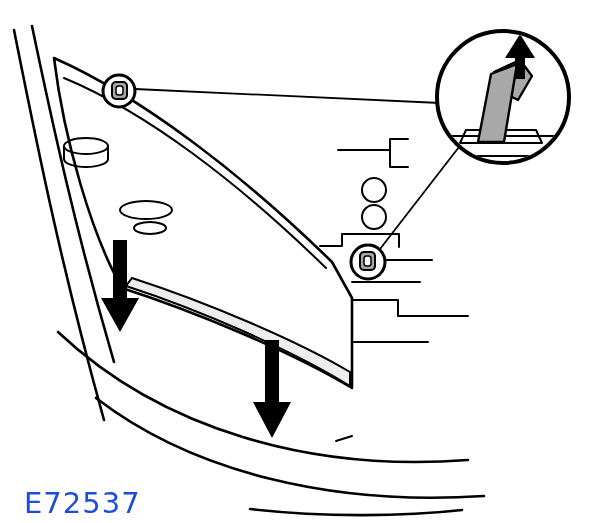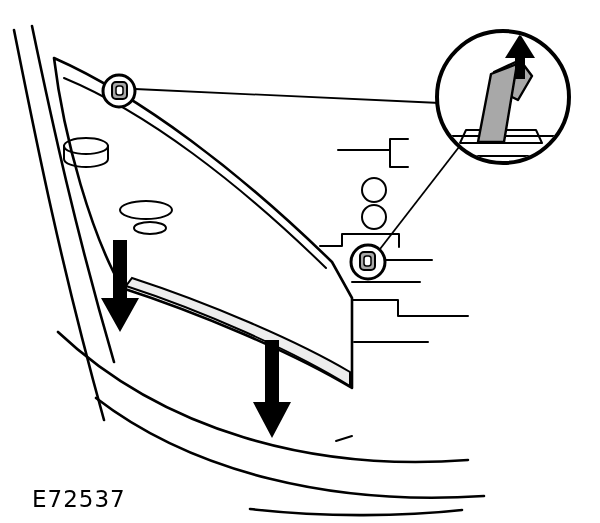--- a/index.html
+++ b/index.html
@@ -30,25 +30,25 @@
     stroke-linecap: round;
     stroke-linejoin: round;
   }
   .leader {
     fill: none;
     stroke: #000000;
     stroke-width: 1.8;
   }
   .figure-label {
     position: absolute;
-    left: 32px;
+    left: 24px;
     top: 486px;
-    font-size: 23px;
+    font-size: 29px;
     letter-spacing: 1px;
-    color: #000000;
+    color: #1d4ed8;
     user-select: none;
   }
 </style>
 </head>
 <body>
 
 <div class="stage">
   <svg width="600" height="523" viewBox="0 0 600 523" xmlns="http://www.w3.org/2000/svg">
 
     <defs>

